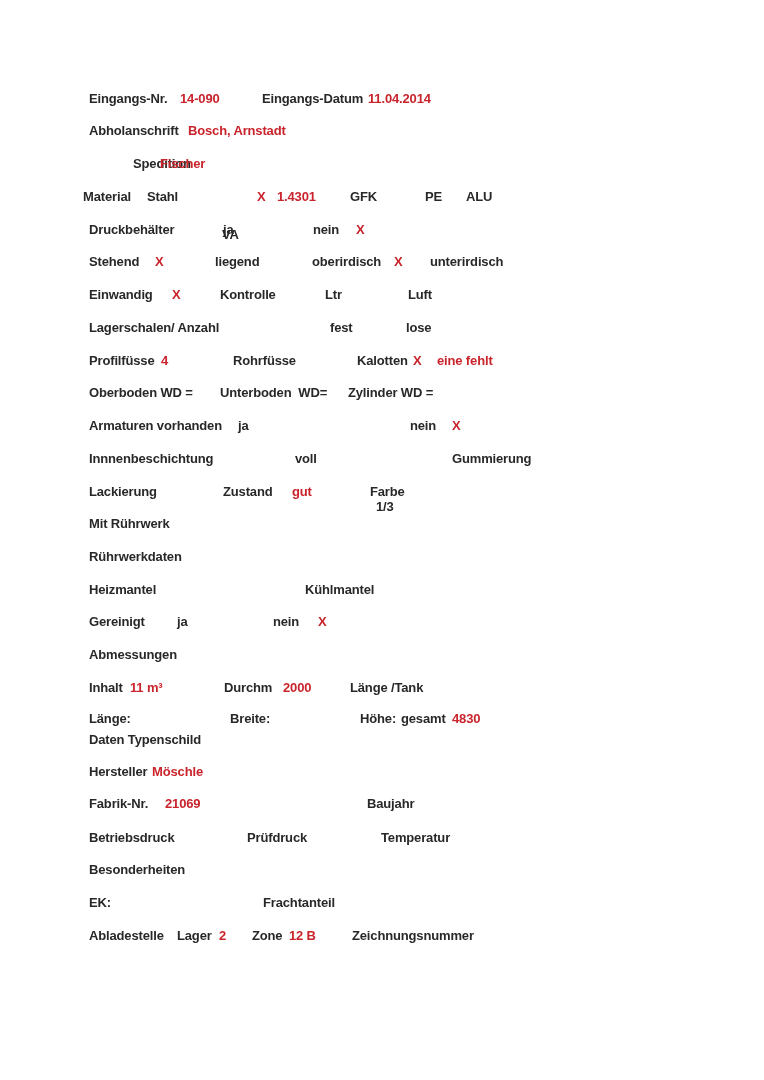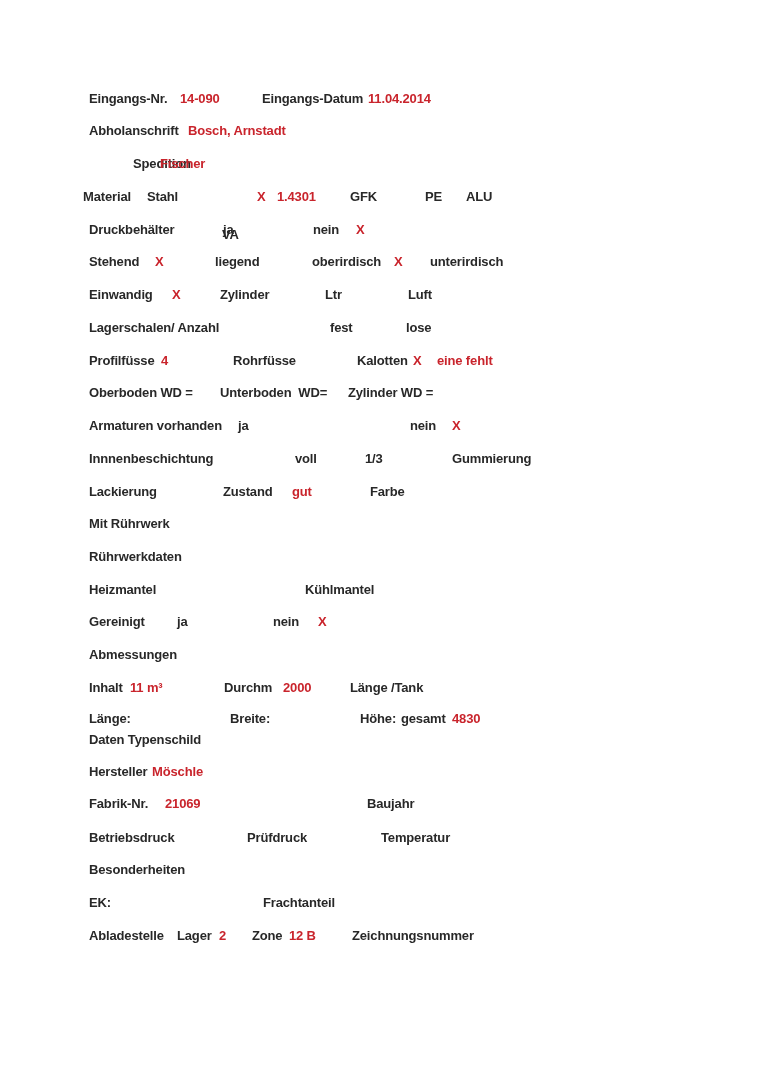--- a/index.html
+++ b/index.html
@@ -57,21 +57,21 @@
         <span class="frag" style="left: 89px;">Stehend</span>
         <span class="frag red" style="left: 155px;">X</span>
         <span class="frag" style="left: 215px;">liegend</span>
         <span class="frag" style="left: 312px;">oberirdisch</span>
         <span class="frag red" style="left: 394px;">X</span>
         <span class="frag" style="left: 430px;">unterirdisch</span>
       </div>
       <div class="line" style="top: 285px;">
         <span class="frag" style="left: 89px;">Einwandig</span>
         <span class="frag red" style="left: 172px;">X</span>
-        <span class="frag" style="left: 220px;">Zylinder</span>
+        <span class="frag" style="left: 220px;">Kontrolle</span>
         <span class="frag" style="left: 325px;">Ltr</span>
         <span class="frag" style="left: 408px;">Luft</span>
       </div>
       <div class="line" style="top: 318px;">
         <span class="frag" style="left: 89px;">Lagerschalen/ Anzahl</span>
         <span class="frag" style="left: 330px;">fest</span>
         <span class="frag" style="left: 406px;">lose</span>
       </div>
       <div class="line" style="top: 351px;">
         <span class="frag" style="left: 89px;">Profilfüsse</span>
@@ -88,21 +88,21 @@
       </div>
       <div class="line" style="top: 416px;">
         <span class="frag" style="left: 89px;">Armaturen vorhanden</span>
         <span class="frag" style="left: 238px;">ja</span>
         <span class="frag" style="left: 410px;">nein</span>
         <span class="frag red" style="left: 452px;">X</span>
       </div>
       <div class="line" style="top: 449px;">
         <span class="frag" style="left: 89px;">Innnenbeschichtung</span>
         <span class="frag" style="left: 295px;">voll</span>
-        <span class="frag" style="left: 365px;">1/3</span>
+        <span class="frag" style="left: 376px; margin-top: 48px;">1/3</span>
         <span class="frag" style="left: 452px;">Gummierung</span>
       </div>
       <div class="line" style="top: 482px;">
         <span class="frag" style="left: 89px;">Lackierung</span>
         <span class="frag" style="left: 223px;">Zustand</span>
         <span class="frag red" style="left: 292px;">gut</span>
         <span class="frag" style="left: 370px;">Farbe</span>
       </div>
       <div class="line" style="top: 514px;">
         <span class="frag" style="left: 89px;">Mit Rührwerk</span>

